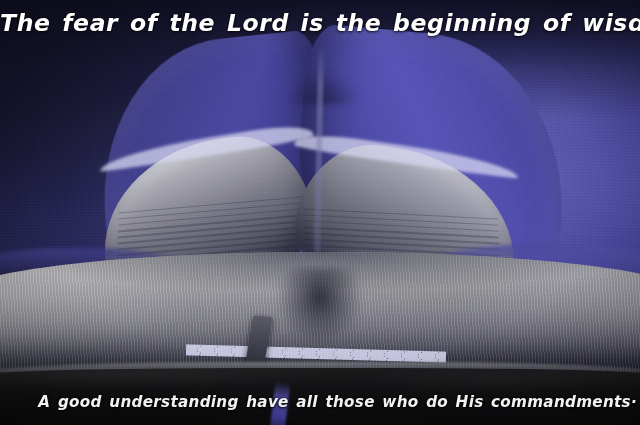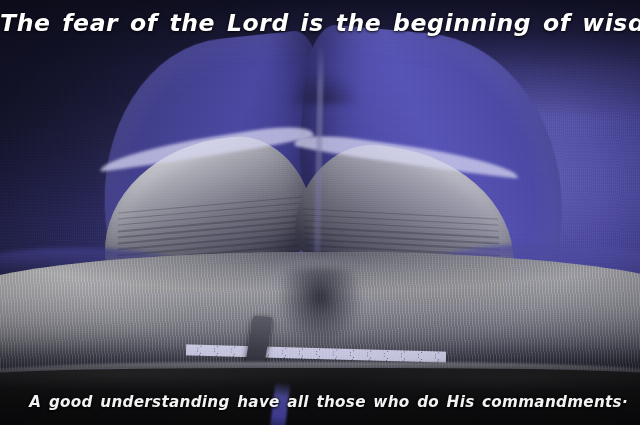--- a/index.html
+++ b/index.html
@@ -207,21 +207,21 @@
     font-family:"DejaVu Sans", sans-serif;
     font-style:italic;
     font-weight:700;
     font-size:23.5px;
     letter-spacing:.6px;
     word-spacing:3px;
     text-shadow:0 1px 3px rgba(0,0,0,.85), 0 0 1px rgba(0,0,0,.9);
     white-space:nowrap;
   }
   .verse-bottom{
-    position:absolute;right:12px;bottom:12px;
+    position:absolute;right:3px;bottom:12px;
     text-align:right;
     color:#f2f2f2;
     font-family:"DejaVu Sans", sans-serif;
     font-style:italic;
     font-weight:700;
     font-size:15.2px;
     line-height:22px;
     letter-spacing:.3px;
     word-spacing:2px;
     text-shadow:0 1px 3px rgba(0,0,0,.9), 0 0 2px rgba(0,0,0,.8);

